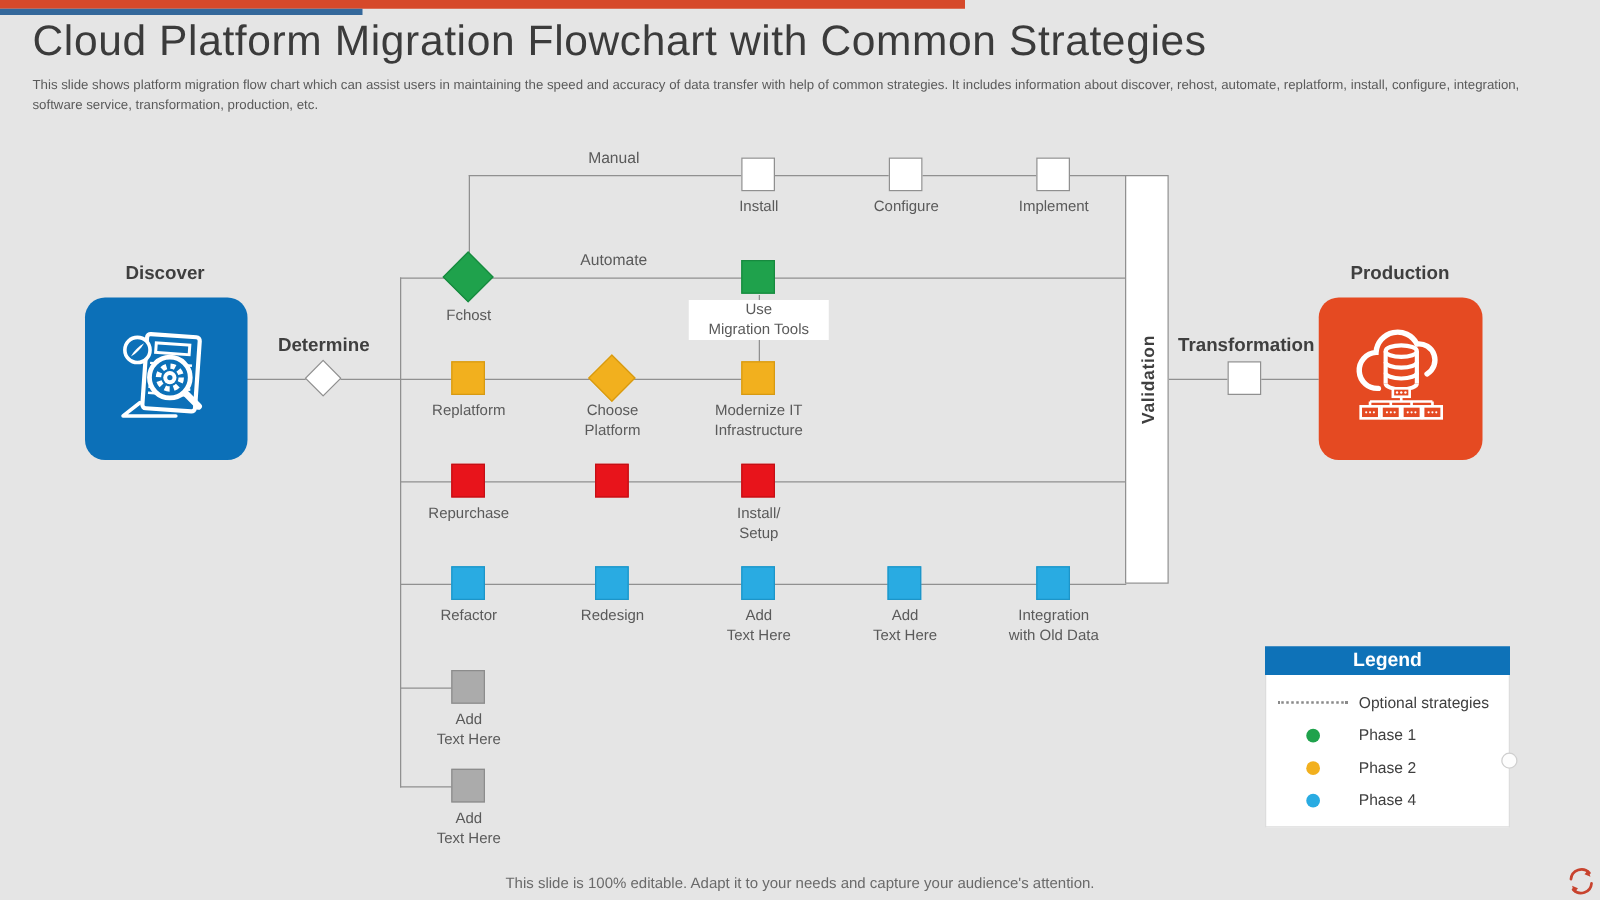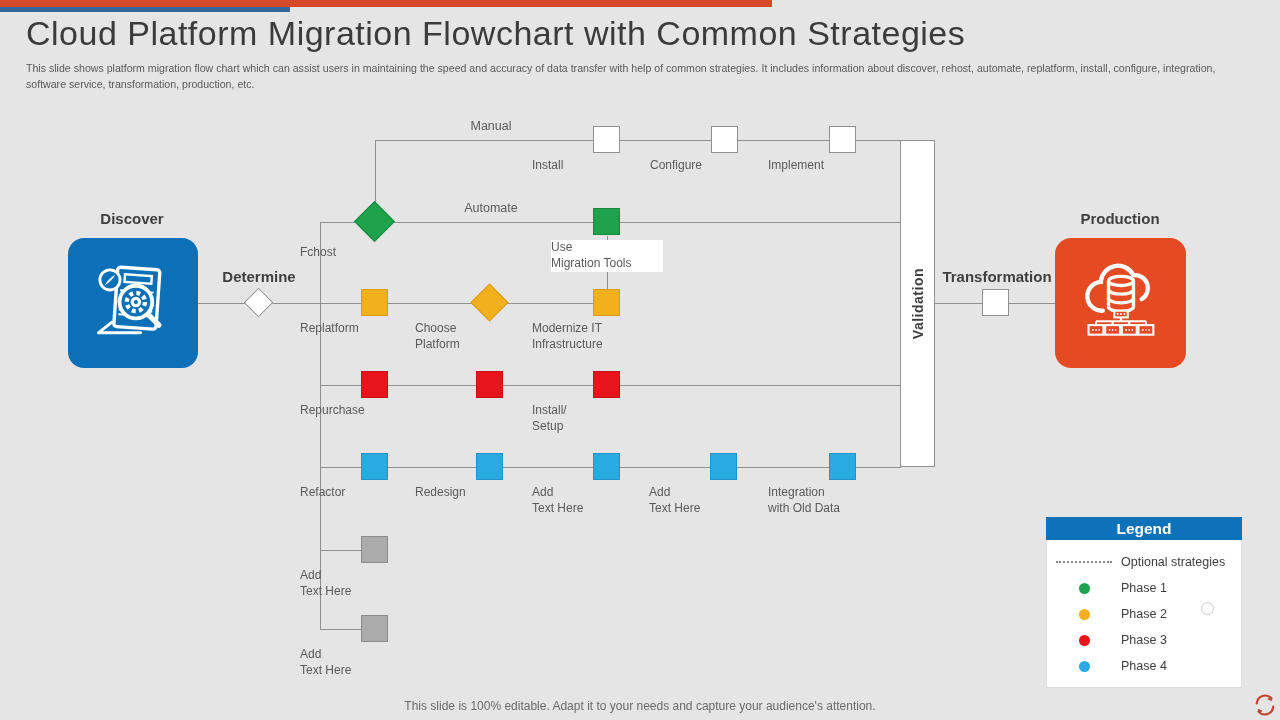--- a/index.html
+++ b/index.html
@@ -19,39 +19,39 @@
   
   .sq{position:absolute;width:27px;height:27px;z-index:2;box-sizing:border-box;}
   .sq.white{background:#fff;border:1px solid #909090;}
   .sq.green{background:#1FA24C;border:1px solid #178A3F;}
   .sq.yellow{background:#F2B01E;border:1px solid #D79A12;}
   .sq.red{background:#E8141B;border:1px solid #C40F15;}
   .sq.blue{background:#29ABE2;border:1px solid #1D95C8;}
   .sq.gray{background:#ABABAB;border:1px solid #8C8C8C;}
   .diamond{transform:rotate(45deg);}
   
-  .nlabel{position:absolute;width:150px;font-size:12px;color:#5a5a5a;
+  .nlabel{position:absolute;width:150px;text-align:center;font-size:12px;color:#5a5a5a;
           line-height:1.33;white-space:pre-line;z-index:3;}
   .nlabel.bg{background:#fff;width:112px;}
   .pathlabel{position:absolute;transform:translateX(-50%);font-size:12.5px;color:#5a5a5a;z-index:3;}
   .stage{position:absolute;transform:translateX(-50%);font-size:15px;font-weight:700;color:#3f3f3f;
          z-index:3;white-space:nowrap;}
   
   .card{position:absolute;width:130px;height:130px;border-radius:16px;z-index:2;
         display:flex;align-items:center;justify-content:center;}
   .card.bluecard{background:#0C70B8;}
   .card.orangecard{background:#E54A22;}
   
   .validation{position:absolute;left:900px;top:140px;width:35px;height:327px;background:#fff;
               border:1px solid #909090;z-index:2;display:flex;align-items:center;justify-content:center;
               box-sizing:border-box;}
   .validation span{writing-mode:vertical-rl;transform:rotate(180deg);font-size:14px;font-weight:700;
                    color:#3f3f3f;letter-spacing:.5px;}
   
-  .legend{position:absolute;left:1012px;top:517px;width:196px;z-index:5;margin-left:34px;}
+  .legend{position:absolute;left:1012px;top:517px;width:196px;z-index:5;}
   .legend-header{height:23px;background:#0E72B8;color:#fff;font-weight:700;font-size:15.5px;
                  text-align:center;line-height:23px;}
   .legend-body{background:#fff;border:1px solid #ddd;border-top:none;padding:9px 0 8px;}
   .legend-row{height:26px;display:flex;align-items:center;}
   .legend-marker{width:74px;display:flex;justify-content:center;align-items:center;}
   .legend-dotted{width:56px;height:0;border-top:2px dotted #8a8a8a;}
   .legend-dot{width:11px;height:11px;border-radius:50%;}
   .legend-label{font-size:12.5px;color:#3f3f3f;}
   .legend-handle{position:absolute;left:1201px;top:602px;width:11px;height:11px;border-radius:50%;
                  border:1px solid #cfcfcf;background:#fdfdfd;z-index:6;}
@@ -224,26 +224,20 @@
         <div class="legend-label">Phase 1</div>
       </div>
       <div class="legend-row">
         <div class="legend-marker">
             <div class="legend-dot" style="background:#F2B01E;"></div>
           </div>
         <div class="legend-label">Phase 2</div>
       </div>
       <div class="legend-row">
         <div class="legend-marker">
-            <div class="legend-dot" style="background:#E8141B;"></div>
-          </div>
-        <div class="legend-label">Phase 3</div>
-      </div>
-      <div class="legend-row">
-        <div class="legend-marker">
             <div class="legend-dot" style="background:#29ABE2;"></div>
           </div>
         <div class="legend-label">Phase 4</div>
       </div>
     </div>
   </div>
   <div class="legend-handle"></div>
 
   <div class="footer">This slide is 100% editable. Adapt it to your needs and capture your audience's attention.</div>
   <svg class="refresh" viewBox="0 0 24 24">

